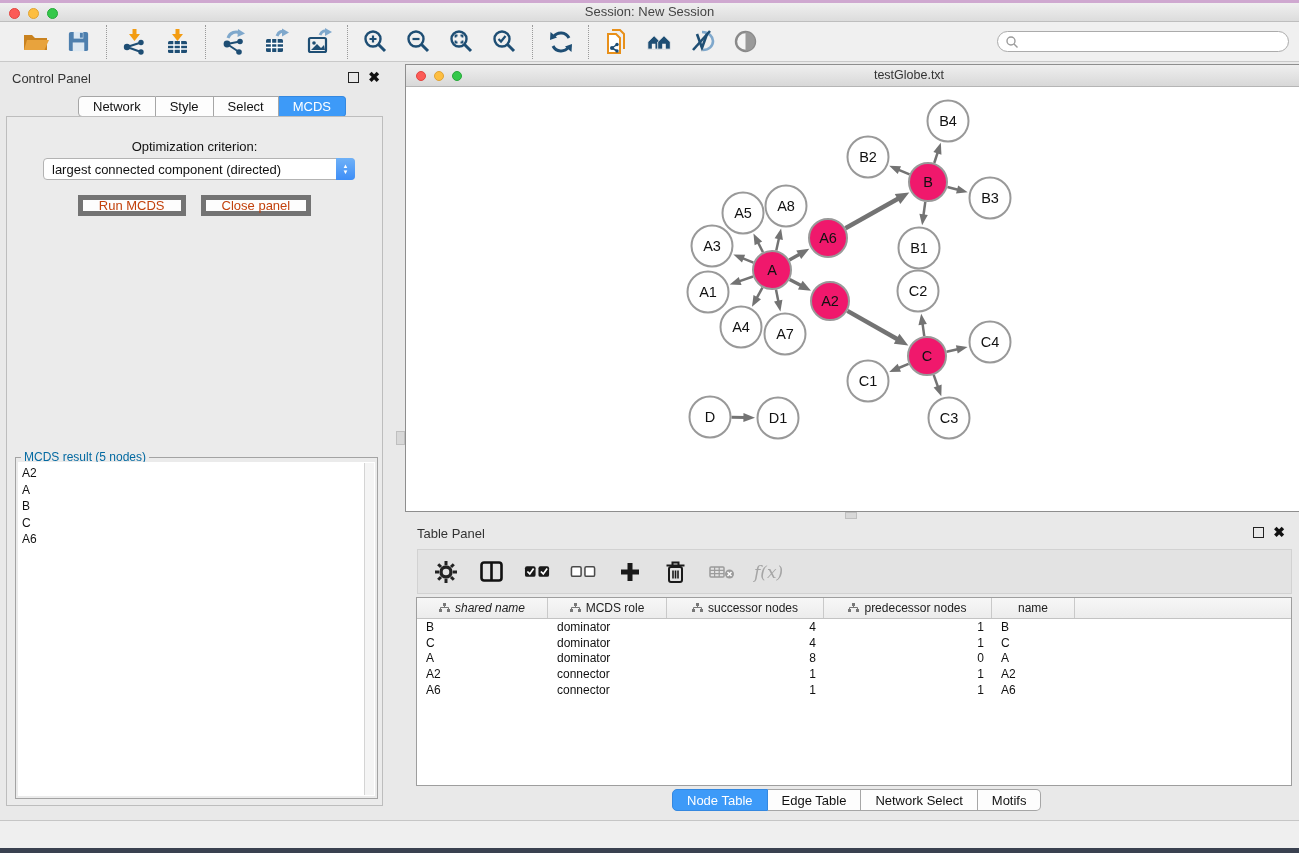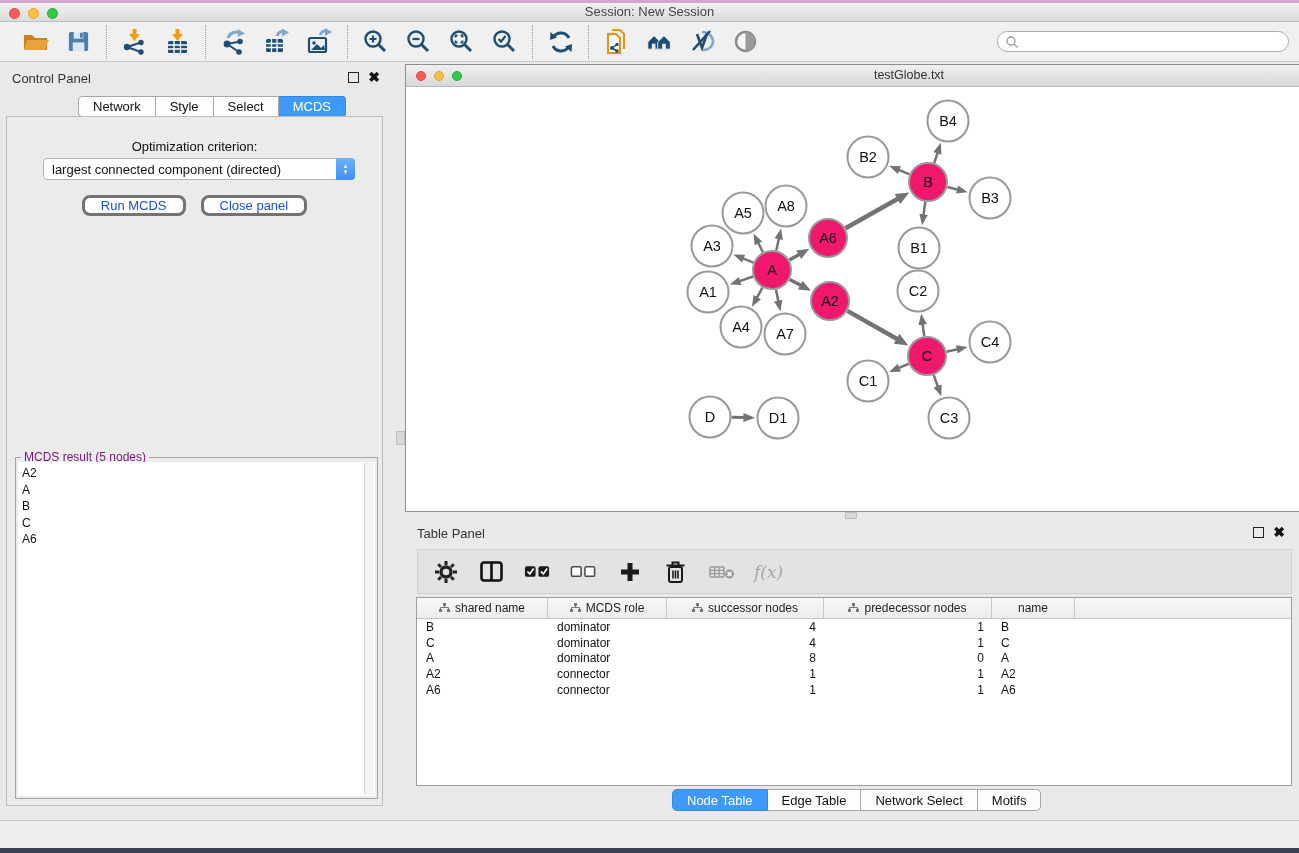--- a/index.html
+++ b/index.html
@@ -63,26 +63,26 @@
   }
   .dropdown .val { flex:1; padding-left:8px; font-size:13px; color:#111; white-space:nowrap; overflow:hidden; }
   .stepper {
     width:19px; height:22px; margin:-1px; border-radius:0 4px 4px 0;
     background:linear-gradient(#6FB1F7,#3E8EF7); display:flex; flex-direction:column;
     align-items:center; justify-content:center; gap:1px;
   }
   .stepper span { color:#fff; font-size:6px; line-height:5px; }
   .btn-row { position:absolute; top:78px; width:100%; display:flex; justify-content:center; gap:15px; }
   .pbtn {
-    height:21px; padding:0 16px; background:#FDFDFD; border:3px solid #737373; border-radius:8px;
-    font-size:13px; color:#1d4ed8; display:flex; align-items:center; cursor:default;
+    height:21px; padding:0 16px; background:#FDFDFD; border:5px solid #737373; border-radius:0;
+    font-size:13px; color:#c2410c; display:flex; align-items:center; cursor:default;
   }
   .fieldset { position:absolute; left:8px; top:340px; width:363px; height:342px; border:1px solid #A3A3A3; }
   .fieldset .legend {
-    position:absolute; top:-8px; left:5px; background:#EBEBEB; padding:0 3px; font-size:12px; color:#701a75;
+    position:absolute; top:-8px; left:5px; background:#EBEBEB; padding:0 3px; font-size:12px; color:#0369a1;
   }
   .listbox { position:absolute; left:2px; top:4px; right:2px; bottom:2px; background:#fff; }
   .listbox .items { position:absolute; left:4px; top:3px; right:14px; }
   .listbox .item { font-size:12px; line-height:16.5px; color:#111; }
   .vtrack { position:absolute; right:1px; top:1px; bottom:1px; width:10px; background:#F4F4F4; border-left:1px solid #D4D4D4; }
 
   
   .desktop { left:390px; top:62px; width:909px; height:758px; background:#E9E9E9; }
   .grip-v { left:6px; top:369px; width:9px; height:14px; background:#D8D8D8; border:1px solid #BFBFBF; }
   .grip-h { left:455px; top:450px; width:12px; height:7px; background:#D8D8D8; border:1px solid #BFBFBF; }
@@ -584,21 +584,21 @@
           <path d="M1 7.3 H15 M1 10.6 H15 M5.6 4 V14 M10.2 4 V14" stroke="#9B9B9B" stroke-width="1.2"></path>
           <circle cx="20.5" cy="11" r="4.5" fill="#9B9B9B"></circle>
           <path d="M18.5 9 L22.5 13 M22.5 9 L18.5 13" stroke="#fff" stroke-width="1.5"></path>
         </svg>
     </div>
     <div class="fx">f(x)</div>
   </div>
 
   <div class="abs dtable">
     <div class="thead" id="table-head">
-        <div class="th" style="width: 131px;">
+        <div class="th" style="width: 131px; font-style: italic;">
           <svg width="11" height="10" viewBox="0 0 11 10">
             <rect x="4" y="0" width="3" height="3" fill="#777"></rect>
             <rect x="0" y="6" width="3" height="3" fill="#777"></rect>
             <rect x="8" y="6" width="3" height="3" fill="#777"></rect>
             <path d="M5.5 3 V4.5 M1.5 6 V4.5 H9.5 V6" stroke="#777" fill="none"></path>
           </svg>
           <span>shared name</span>
         </div>
         <div class="th" style="width: 119px;">
           <svg width="11" height="10" viewBox="0 0 11 10">

